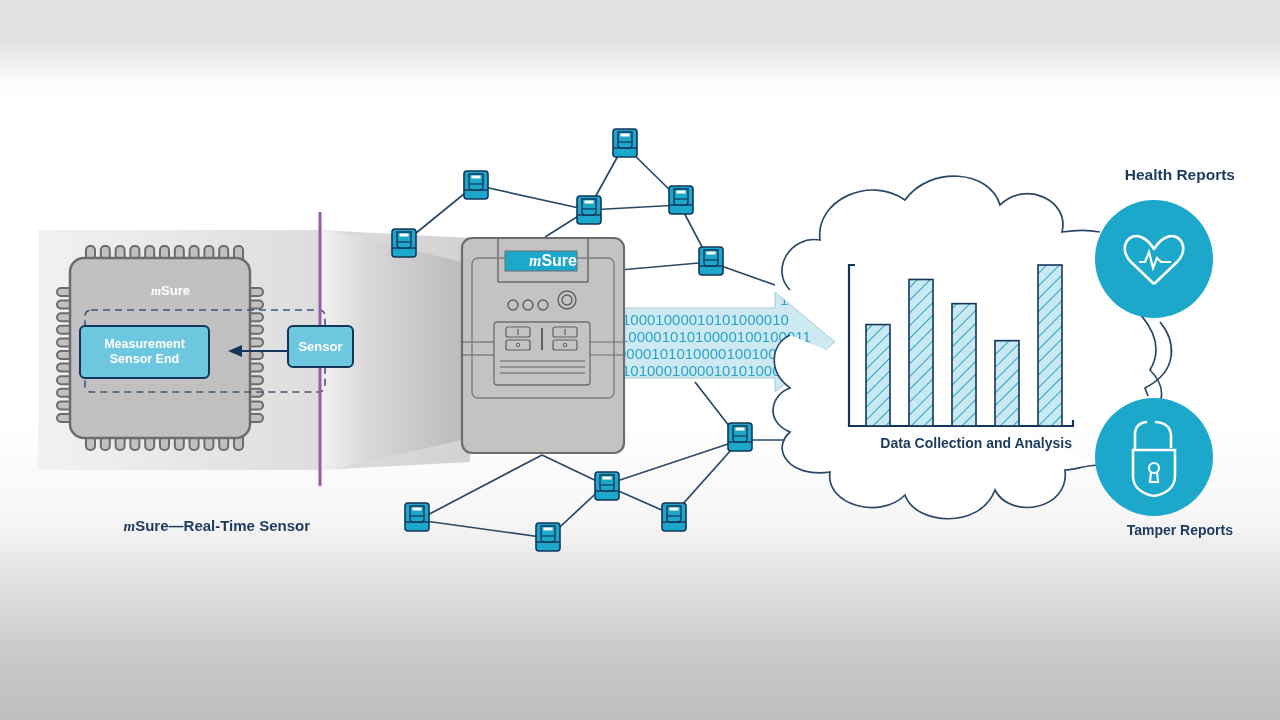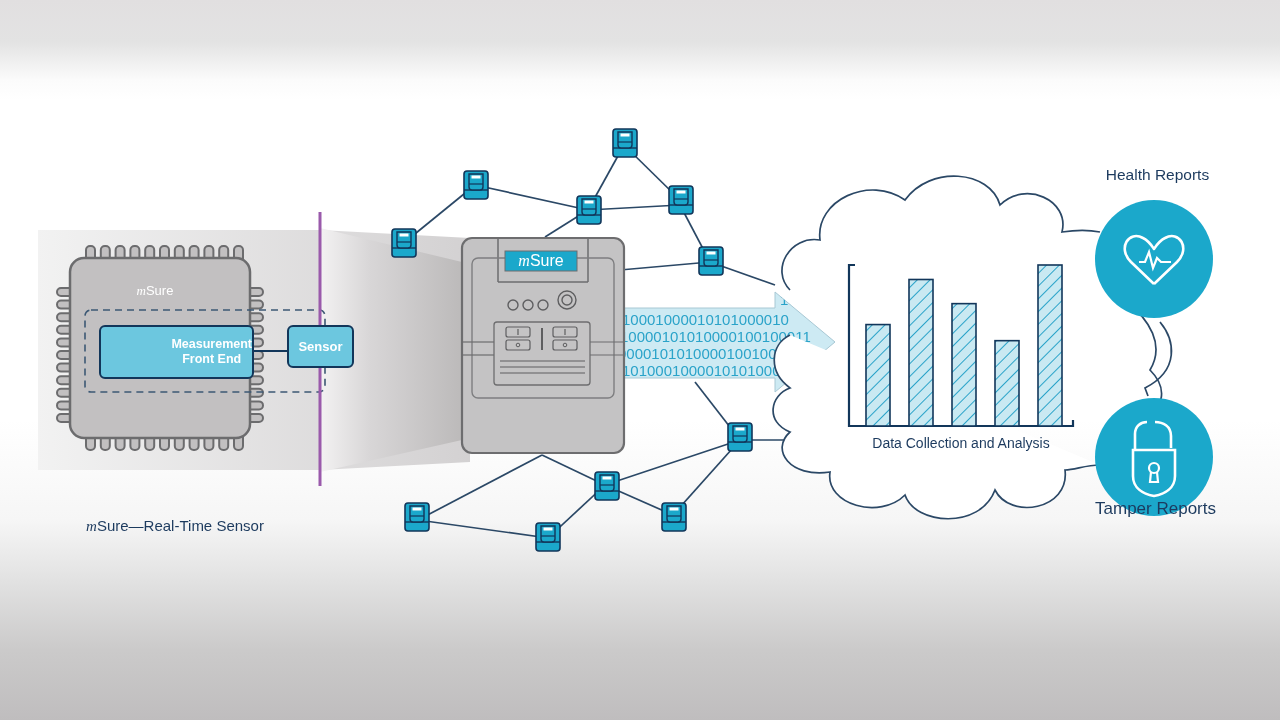--- a/index.html
+++ b/index.html
@@ -4,21 +4,21 @@
 <style>
   html, body { margin:0; padding:0; }
   body {
     width:1280px; height:720px; overflow:hidden; position:relative;
     font-family:"Liberation Sans", sans-serif;
     background: linear-gradient(to bottom,
       #e1dfe0 0px, #e3e3e3 42px, #fbfbfb 80px, #ffffff 100px,
       #ffffff 420px, #f6f6f6 520px, #e2e2e2 580px, #cbcaca 650px, #bfbdbe 720px);
   }
   svg#scene { position:absolute; left:0; top:0; }
-  .lbl { position:absolute; color:#1c3a5e; font-weight:normal; text-align:center; white-space:nowrap; }
+  .lbl { position:absolute; color:#1c3a5e; font-weight:bold; text-align:right; white-space:nowrap; }
   .chip-box { position:absolute; display:flex; align-items:center; justify-content:center; text-align:center;
     font-weight:bold; color:#ffffff; font-size:12.5px; line-height:15px; background:#6cc7df;
     border:2.5px solid #12365a; border-radius:6px; box-sizing:border-box; }
   .report-circle { position:absolute; width:118px; height:118px; border-radius:50%; background:#1ba8cb; }
 </style>
 </head>
 <body>
 
 <svg id="scene" width="1280" height="720" viewBox="0 0 1280 720">
   <defs>
@@ -196,22 +196,22 @@
       <rect x="909" y="279.49" width="24" height="146.51" fill="url(#hatch)" stroke="#12365a" stroke-width="1.6"></rect>
       <rect x="952" y="303.64" width="24" height="122.36" fill="url(#hatch)" stroke="#12365a" stroke-width="1.6"></rect>
       <rect x="995" y="340.67" width="24" height="85.33" fill="url(#hatch)" stroke="#12365a" stroke-width="1.6"></rect>
       <rect x="1038" y="265" width="24" height="161" fill="url(#hatch)" stroke="#12365a" stroke-width="1.6"></rect>
     </g>
 </svg>
 
 <div class="lbl" style="left:120px; top:283px; width:70px; color:#ffffff; font-size:13px;">
   <i style="font-family:'Liberation Serif', serif;">m</i><span>Sure</span>
 </div>
-<div class="chip-box" style="left:99px; top:325px; width:155px; height:54px;justify-content:flex-end;">
-  <div><span>Measurement</span><br><span>Front End</span></div>
+<div class="chip-box" style="left:79px; top:325px; width:131px; height:54px;">
+  <div><span>Measurement</span><br><span>Sensor End</span></div>
 </div>
 <div class="chip-box" style="left:287px; top:325px; width:67px; height:43px; font-size:13px;">
   <span>Sensor</span>
 </div>
 
 <div class="lbl" style="left:505px; top:252px; width:72px; color:#ffffff; font-size:16px;">
   <i style="font-family:'Liberation Serif', serif;">m</i><span>Sure</span>
 </div>
 
 <div class="lbl" style="left:40px; top:515px; width:270px; font-size:15px; line-height:22px;">
@@ -229,13 +229,13 @@
 </div>
 <div class="report-circle" style="left:1095px; top:398px;">
   <svg width="118" height="118">
     <path d="M40 52 V36 C40 28 46 24 52 24" fill="none" stroke="#ffffff" stroke-width="2.6"></path>
     <path d="M60 24 C68 24 76 28 76 38 V50" fill="none" stroke="#ffffff" stroke-width="2.6"></path>
     <path d="M38 52 H80 V78 C80 90 70 96 59 98 C48 96 38 90 38 78 Z" fill="none" stroke="#ffffff" stroke-width="2.6"></path>
     <circle cx="59" cy="70" r="5" fill="none" stroke="#ffffff" stroke-width="2.2"></circle>
     <path d="M56 74 L55 84 H63 L62 74" fill="none" stroke="#ffffff" stroke-width="2.2"></path>
   </svg>
 </div>
-<div class="lbl" style="left:1078px; top:499px; width:155px; font-size:17px;">Tamper Reports</div>
+<div class="lbl" style="left:1078px; top:522px; width:155px; font-size:14px;">Tamper Reports</div>
 
 </body></html>

